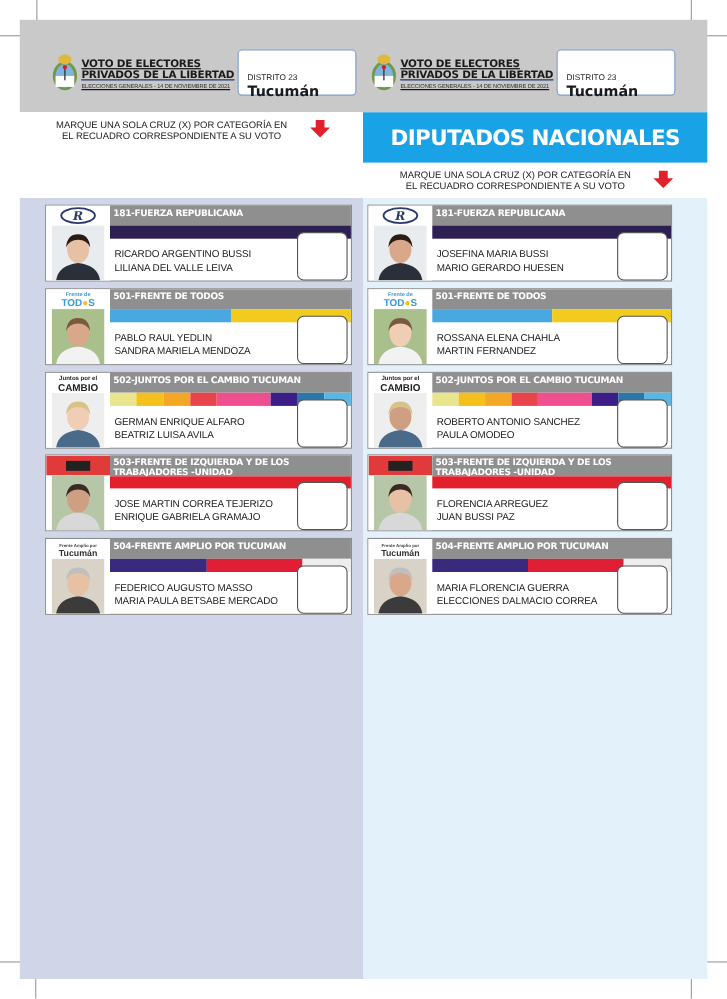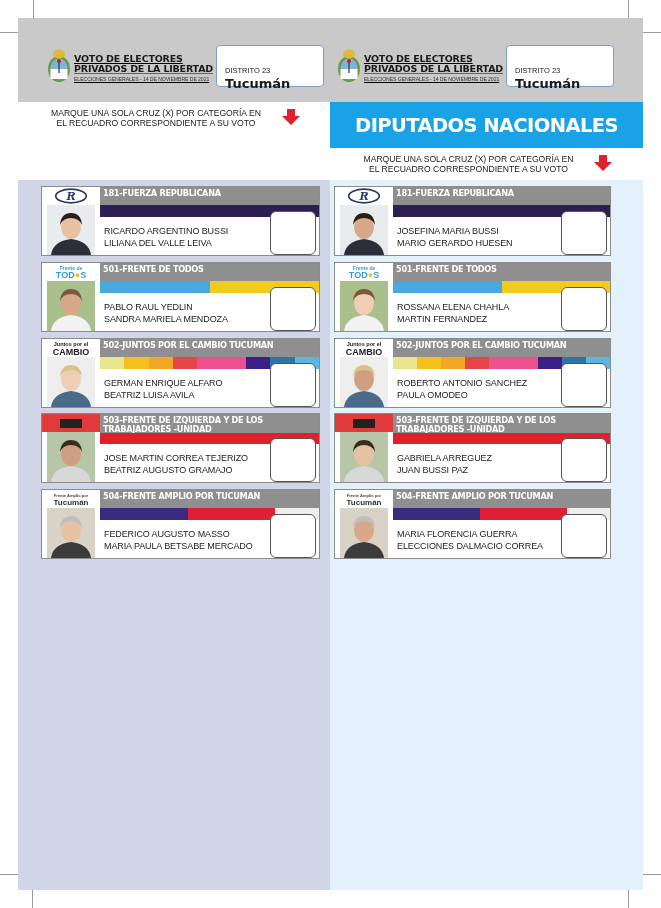--- a/index.html
+++ b/index.html
@@ -197,21 +197,21 @@
     <ellipse cx="24" cy="22" rx="10" ry="12" fill="#cf9f83"></ellipse>
     <path d="M13 20 Q14 8 24 8 Q34 8 35 20 Q32 13 24 13 Q16 13 13 20 Z" fill="#3a2b22"></path>
   </svg>
       </div>
       <div class="party-bar two-line">503-FRENTE DE IZQUIERDA Y DE LOS TRABAJADORES -UNIDAD</div>
       <div class="stripes" style="top:19px;height:11px;">
         <span style="background:#e2202c;flex:1;"></span>
       </div>
       <div class="names">
         <div>JOSE MARTIN CORREA TEJERIZO</div>
-        <div>BEATRIZ AUGUSTO GRAMAJO</div>
+        <div>ENRIQUE GABRIELA GRAMAJO</div>
       </div>
       <div class="vote-box"></div>
     </div>
       <div class="card" style="top:309px;">
       <div class="photo">
         <div class="logo">
               <div style="text-align:center;line-height:7px;">
                 <div style="font-size:4px;color:#444;">Frente Amplio por</div>
                 <div style="font-size:8px;color:#333;">Tucumán</div>
               </div>
@@ -362,21 +362,21 @@
     <path d="M4 50 Q6 36 24 34 Q42 36 44 50 Z" fill="#d8d8d8"></path>
     <ellipse cx="24" cy="22" rx="10" ry="12" fill="#e7c1a4"></ellipse>
     <path d="M13 20 Q14 8 24 8 Q34 8 35 20 Q32 13 24 13 Q16 13 13 20 Z" fill="#3a2b22"></path>
   </svg>
       </div>
       <div class="party-bar two-line">503-FRENTE DE IZQUIERDA Y DE LOS TRABAJADORES -UNIDAD</div>
       <div class="stripes" style="top:19px;height:11px;">
         <span style="background:#e2202c;flex:1;"></span>
       </div>
       <div class="names">
-        <div>GABRIELA ARREGUEZ</div>
+        <div>FLORENCIA ARREGUEZ</div>
         <div>JUAN BUSSI PAZ</div>
       </div>
       <div class="vote-box"></div>
     </div>
       <div class="card" style="top:309px;">
       <div class="photo">
         <div class="logo">
               <div style="text-align:center;line-height:7px;">
                 <div style="font-size:4px;color:#444;">Frente Amplio por</div>
                 <div style="font-size:8px;color:#333;">Tucumán</div>

